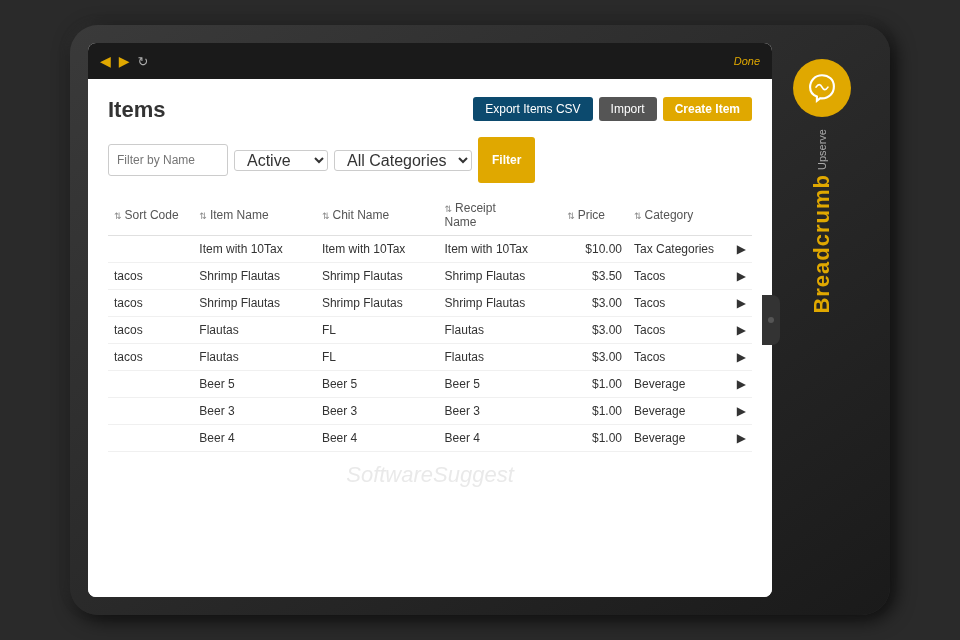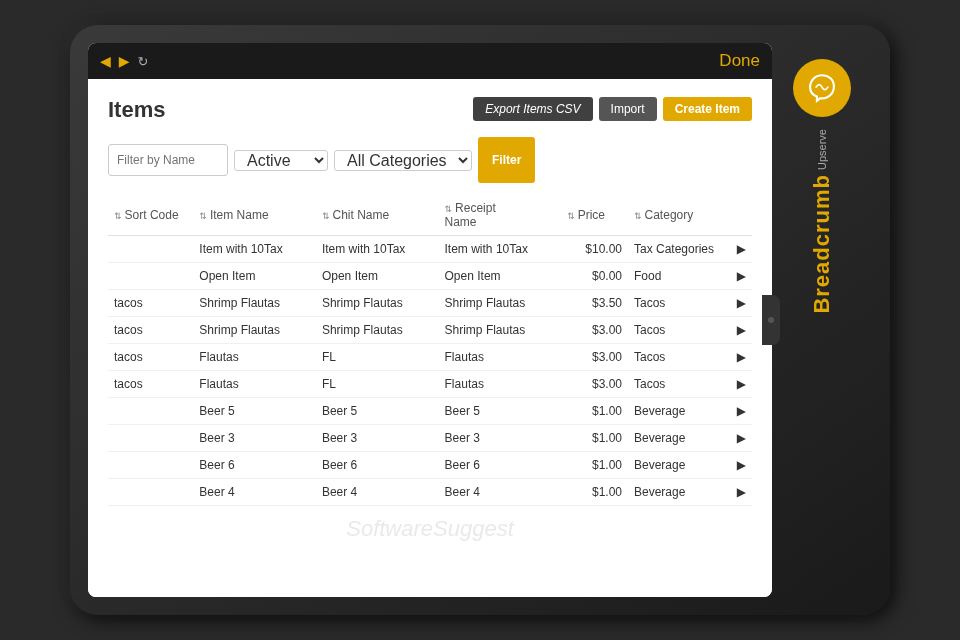--- a/index.html
+++ b/index.html
@@ -57,22 +57,23 @@
     }
 
     .nav-refresh {
       color: #aaa;
       font-size: 13px;
       cursor: pointer;
     }
 
     .nav-done {
       color: #e0a800;
-      font-size: 17px;
-      cursor: pointer;
+      font-size: 11px;
+      cursor: pointer;
+      font-style: italic;
     }
 
     .content-area {
       flex: 1;
       overflow: auto;
       padding: 18px 20px;
       background: #fff;
     }
 
     .page-header {
@@ -95,23 +96,22 @@
 
     .btn {
       padding: 5px 12px;
       border-radius: 3px;
       font-size: 12px;
       cursor: pointer;
       border: none;
     }
 
     .btn-gray {
-      background: #404040;
+      background: #0c4a6e;
       color: #fff;
-      font-style: italic;
     }
 
     .btn-dark {
       background: #555;
       color: #fff;
     }
 
     .btn-yellow {
       background: #e0a800;
       color: #fff;
@@ -343,29 +343,20 @@
         <tr>
               <td class="sort-code-col"></td>
               <td class="item-name-col">Item with 10Tax</td>
               <td class="chit-name-col">Item with 10Tax</td>
               <td class="receipt-name-col">Item with 10Tax</td>
               <td class="price-col" style="text-align: right;">$10.00</td>
               <td class="category-col">Tax Categories</td>
               <td class="row-arrow">▶</td>
             </tr>
             <tr>
-              <td class="sort-code-col"></td>
-              <td class="item-name-col">Open Item</td>
-              <td class="chit-name-col">Open Item</td>
-              <td class="receipt-name-col">Open Item</td>
-              <td class="price-col" style="text-align: right;">$0.00</td>
-              <td class="category-col">Food</td>
-              <td class="row-arrow">▶</td>
-            </tr>
-            <tr>
               <td class="sort-code-col">tacos</td>
               <td class="item-name-col">Shrimp Flautas</td>
               <td class="chit-name-col">Shrimp Flautas</td>
               <td class="receipt-name-col">Shrimp Flautas</td>
               <td class="price-col" style="text-align: right;">$3.50</td>
               <td class="category-col">Tacos</td>
               <td class="row-arrow">▶</td>
             </tr>
             <tr>
               <td class="sort-code-col">tacos</td>
@@ -401,29 +392,20 @@
               <td class="receipt-name-col">Beer 5</td>
               <td class="price-col" style="text-align: right;">$1.00</td>
               <td class="category-col">Beverage</td>
               <td class="row-arrow">▶</td>
             </tr>
             <tr>
               <td class="sort-code-col"></td>
               <td class="item-name-col">Beer 3</td>
               <td class="chit-name-col">Beer 3</td>
               <td class="receipt-name-col">Beer 3</td>
-              <td class="price-col" style="text-align: right;">$1.00</td>
-              <td class="category-col">Beverage</td>
-              <td class="row-arrow">▶</td>
-            </tr>
-            <tr>
-              <td class="sort-code-col"></td>
-              <td class="item-name-col">Beer 6</td>
-              <td class="chit-name-col">Beer 6</td>
-              <td class="receipt-name-col">Beer 6</td>
               <td class="price-col" style="text-align: right;">$1.00</td>
               <td class="category-col">Beverage</td>
               <td class="row-arrow">▶</td>
             </tr>
             <tr>
               <td class="sort-code-col"></td>
               <td class="item-name-col">Beer 4</td>
               <td class="chit-name-col">Beer 4</td>
               <td class="receipt-name-col">Beer 4</td>
               <td class="price-col" style="text-align: right;">$1.00</td>

